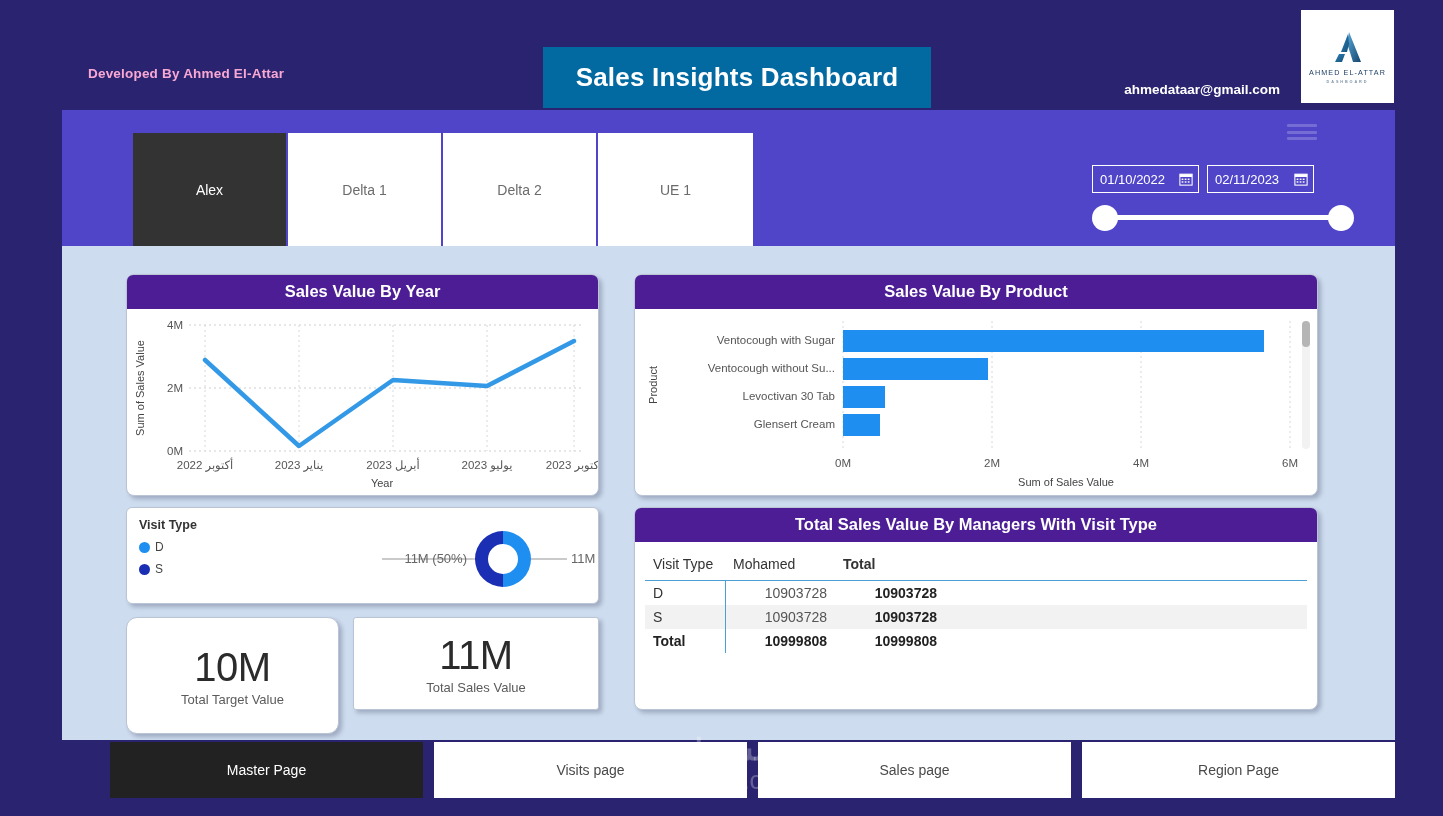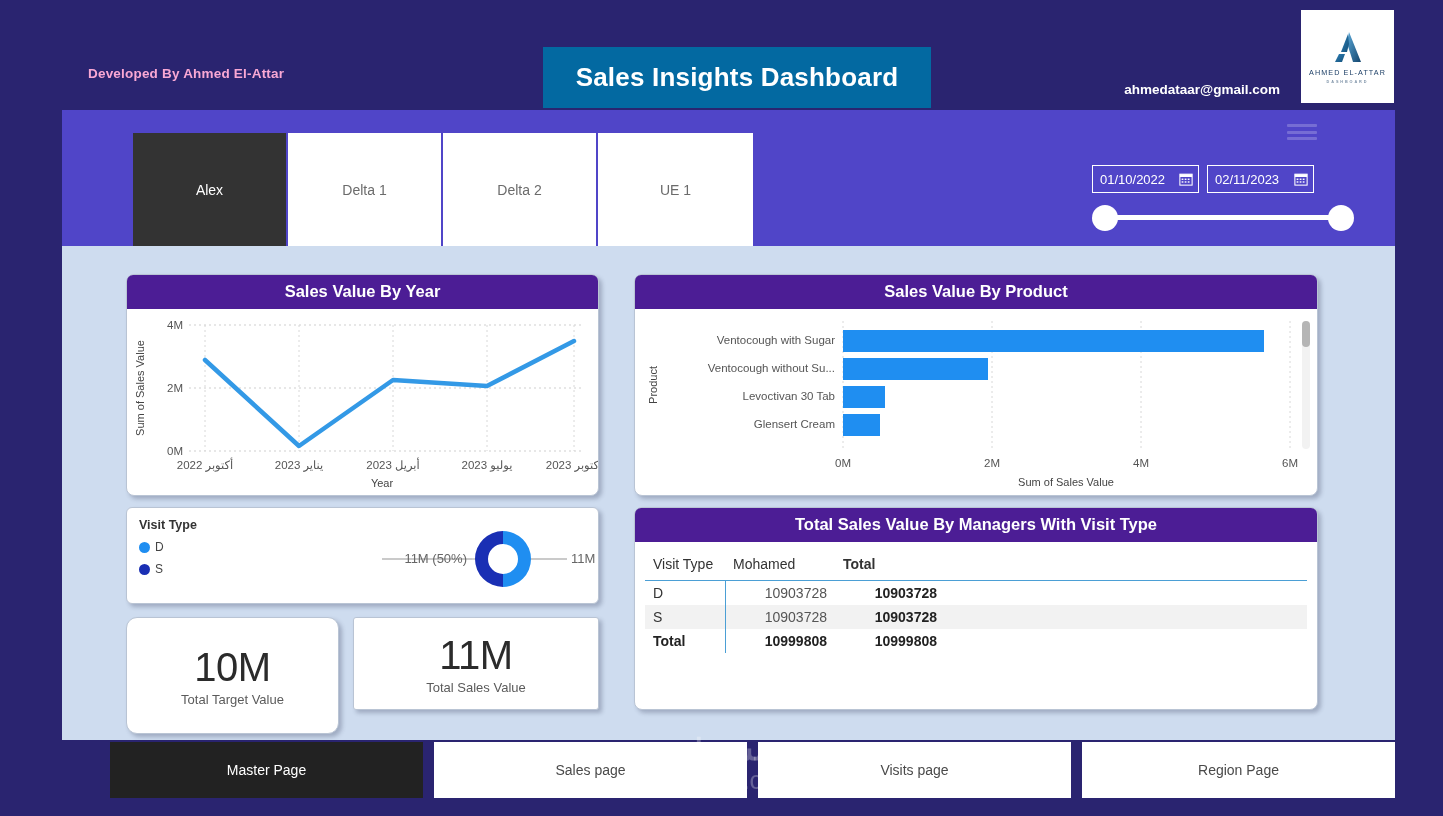--- a/index.html
+++ b/index.html
@@ -426,18 +426,18 @@
 
   </div>
 
   <div class="watermark">
     <div class="wm-ar">مستقل</div>
     <div class="wm-en">mostaql.com</div>
   </div>
 
   <div class="bottom-nav">
     <div class="nav-btn active" id="nav-master">Master Page</div>
+    <div class="nav-btn" id="nav-visits">Visits page</div>
     <div class="nav-btn" id="nav-sales">Sales page</div>
-    <div class="nav-btn" id="nav-visits">Visits page</div>
     <div class="nav-btn" id="nav-region">Region Page</div>
   </div>
 
 </div>
 
 </body></html>

